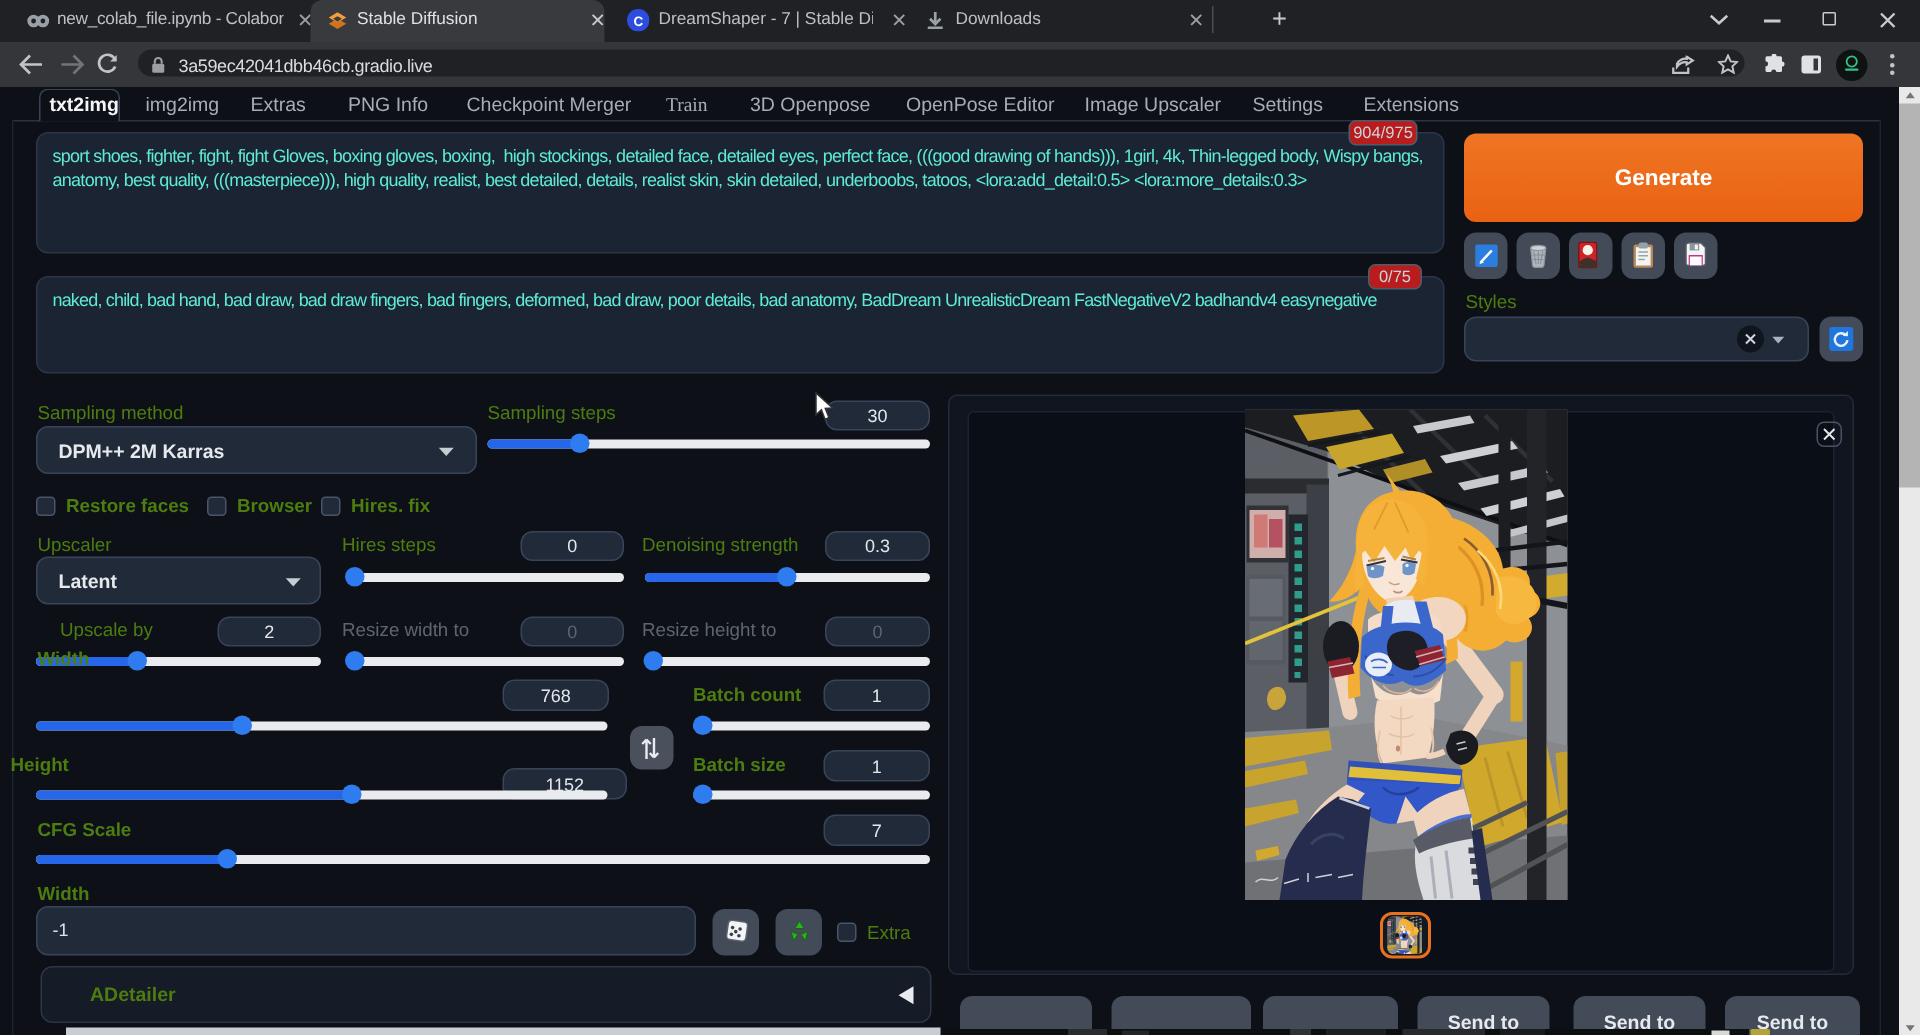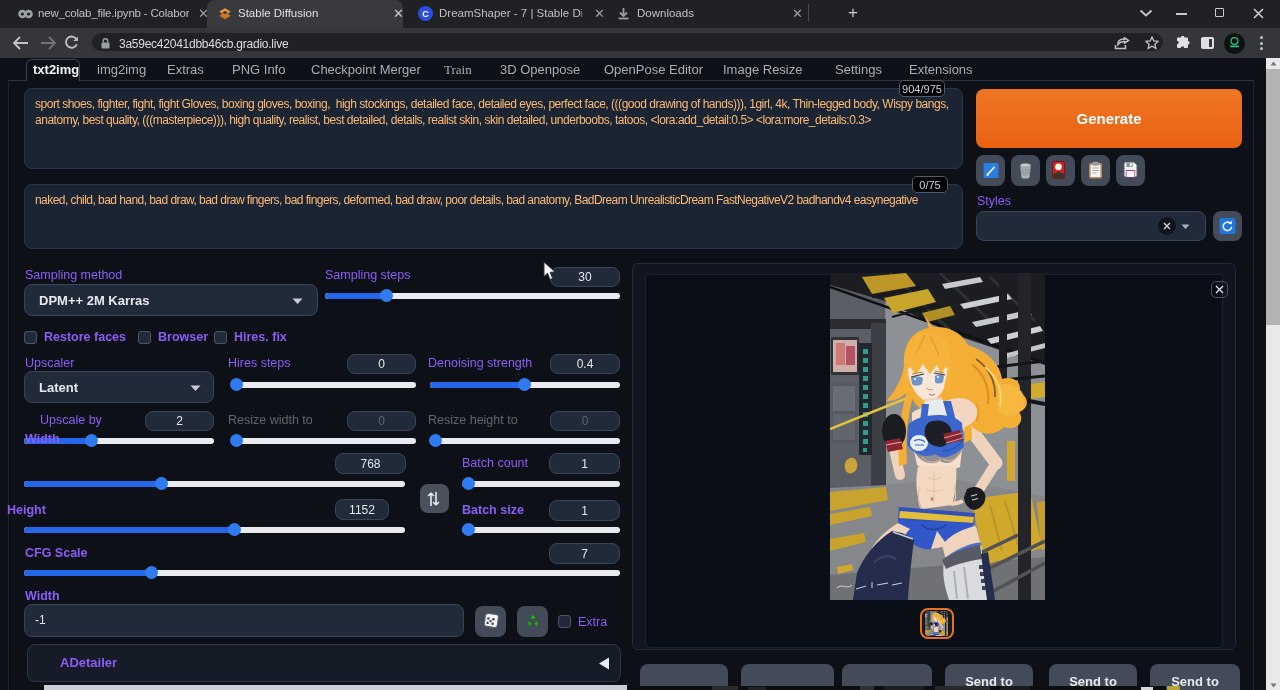--- a/index.html
+++ b/index.html
@@ -8,23 +8,23 @@
   
   #tabstrip { position:absolute; left:0; top:0; width:1280px; height:28px; background:#202124; }
   .tab { position:absolute; top:0; height:28px; display:flex; align-items:center; color:#bdc1c6; font-size:11.5px; }
   .tab.active { background:#383a3e; border-radius:8px 8px 0 0; color:#dee1e6; }
   .tabx { color:#9aa0a6; font-size:13px; margin-left:8px; }
   #toolbar { position:absolute; left:0; top:28px; width:1280px; height:30px; background:#35363a; }
   #urlpill { position:absolute; left:92px; top:33px; width:1071px; height:18px; background:#202124; border-radius:9px; color:#dadce0; font-size:12.5px; line-height:18px; }
   
   #page { position:absolute; left:0; top:58px; width:1266px; height:632px; background:#0d1117; }
   .navtab { position:absolute; top:0; font-size:13px; color:#a7adb6; }
-  .txtarea { position:absolute; background:#1b2433; border:1px solid #2c3646; border-radius:8px; color:#fdba74; font-size:12px; line-height:15.6px; padding:8px 10px; }
-  .counter { position:absolute; background:#000000; border:1px solid #505b6b; border-radius:5px; color:#ccd3dd; font-size:11px; text-align:center; }
-  .lbl { position:absolute; color:#8b5cf6; font-size:12.5px; }
+  .txtarea { position:absolute; background:#1b2433; border:1px solid #2c3646; border-radius:8px; color:#5eead4; font-size:12px; line-height:15.6px; padding:8px 10px; }
+  .counter { position:absolute; background:#b91c1c; border:1px solid #505b6b; border-radius:5px; color:#ccd3dd; font-size:11px; text-align:center; }
+  .lbl { position:absolute; color:#4d7c0f; font-size:12.5px; }
   .lbl.dim { color:#5d6572; }
   .numin { position:absolute; background:#212a38; border:1px solid #39445a; border-radius:8px; color:#e3e7ed; font-size:12px; text-align:center; }
   .numin.dim { color:#5d6572; }
   .drop { position:absolute; background:#212a38; border:1px solid #39445a; border-radius:8px; color:#e6e9ee; font-size:13px; font-weight:bold; }
   .track { position:absolute; height:6px; border-radius:3px; background:#e9ebee; }
   .fill { position:absolute; height:6px; border-radius:3px; background:#2567e8; }
   .thumb { position:absolute; width:13px; height:13px; border-radius:50%; background:#2e7cf0; }
   .cb { position:absolute; width:13px; height:13px; background:#212a38; border:1px solid #4a5568; border-radius:3px; }
   .btn-sm { position:absolute; width:29px; height:31px; background:#434b59; border-radius:8px; }
   .sendbtn { position:absolute; height:40px; background:#434b59; border-radius:8px; color:#e6e9ee; font-size:13px; font-weight:bold; text-align:center; padding-top:10px; }
@@ -139,21 +139,21 @@
 <div class="abs" style="left:9px;top:80px;width:1244px;height:1px;background:#2a3342;"></div>
 <div class="abs" style="left:26px;top:59px;width:54px;height:22px;border:1px solid #3a4456;border-bottom:none;border-radius:6px 6px 0 0;background:#0d1117;"></div>
 <span class="abs" style="left:33px;top:62px;font-size:13px;font-weight:bold;color:#f3f5f7;">txt2img</span>
 <span class="navtab" style="left:97px;top:62px;">img2img</span>
 <span class="navtab" style="left:167px;top:62px;">Extras</span>
 <span class="navtab" style="left:232px;top:62px;">PNG Info</span>
 <span class="navtab" style="left:311px;top:62px;">Checkpoint Merger</span>
 <span class="navtab" style="left:444px;top:62px;font-family:Liberation Serif, serif;">Train</span>
 <span class="navtab" style="left:500px;top:62px;">3D Openpose</span>
 <span class="navtab" style="left:604px;top:62px;">OpenPose Editor</span>
-<span class="navtab" style="left:723px;top:62px;">Image Resize</span>
+<span class="navtab" style="left:723px;top:62px;">Image Upscaler</span>
 <span class="navtab" style="left:835px;top:62px;">Settings</span>
 <span class="navtab" style="left:909px;top:62px;">Extensions</span>
 
 <div class="txtarea" style="left:24px;top:88px;width:939px;height:81px;white-space:nowrap;overflow:hidden;letter-spacing:-0.48px;">
 <div>sport shoes, fighter, fight, fight Gloves, boxing gloves, boxing,&nbsp; high stockings, detailed face, detailed eyes, perfect face, (((good drawing of hands))), 1girl, 4k, Thin-legged body, Wispy bangs,</div>
 <div>anatomy, best quality, (((masterpiece))), high quality, realist, best detailed, details, realist skin, skin detailed, underboobs, tatoos, &lt;lora:add_detail:0.5&gt; &lt;lora:more_details:0.3&gt;</div>
 </div>
 <div class="counter" style="left:899px;top:80px;width:46px;height:17px;line-height:16px;">904/975</div>
 <div class="txtarea" style="left:24px;top:184px;width:939px;height:65px;white-space:nowrap;overflow:hidden;letter-spacing:-0.55px;">naked, child, bad hand, bad draw, bad draw fingers, bad fingers, deformed, bad draw, poor details, bad anatomy, BadDream UnrealisticDream FastNegativeV2 badhandv4 easynegative</div>
 <div class="counter" style="left:912px;top:176px;width:36px;height:17px;line-height:16px;">0/75</div>
@@ -228,21 +228,21 @@
 <span class="lbl" style="left:44px;top:330px;font-weight:bold;">Restore faces</span>
 <div class="cb" style="left:138px;top:331px;"></div>
 <span class="lbl" style="left:158px;top:330px;font-weight:bold;">Browser</span>
 <div class="cb" style="left:214px;top:331px;"></div>
 <span class="lbl" style="left:234px;top:330px;font-weight:bold;">Hires. fix</span>
 
 <span class="lbl" style="left:25px;top:356px;">Upscaler</span>
 <span class="lbl" style="left:228px;top:356px;">Hires steps</span>
 <div class="numin" style="left:347px;top:354px;width:69px;height:20px;line-height:19px;">0</div>
 <span class="lbl" style="left:428px;top:356px;">Denoising strength</span>
-<div class="numin" style="left:550px;top:354px;width:70px;height:20px;line-height:19px;">0.4</div>
+<div class="numin" style="left:550px;top:354px;width:70px;height:20px;line-height:19px;">0.3</div>
 <div class="drop" style="left:24px;top:371px;width:190px;height:32px;">
     <span style="position:absolute;left:14px;top:8px;">Latent</span>
     <svg style="position:absolute;right:12px;top:13px;" width="11" height="7" viewBox="0 0 11 7">
       <path d="M0.5 0.5 L5.5 6 L10.5 0.5 Z" fill="#c7ccd4"></path>
     </svg>
   </div>
 <div class="track" style="left:231px;top:382px;width:185px;"></div>
 <div class="fill" style="left:231px;top:382px;width:8px;"></div>
 <div class="thumb" style="left:230px;top:378px;"></div>
 <div class="track" style="left:430px;top:382px;width:190px;"></div>
@@ -260,38 +260,38 @@
 <div class="thumb" style="left:85px;top:434px;"></div>
 <div class="track" style="left:231px;top:438px;width:185px;"></div>
 <div class="fill" style="left:231px;top:438px;width:8px;"></div>
 <div class="thumb" style="left:230px;top:434px;"></div>
 <div class="track" style="left:430px;top:438px;width:190px;"></div>
 <div class="fill" style="left:430px;top:438px;width:8px;"></div>
 <div class="thumb" style="left:429px;top:434px;"></div>
 
 <span class="lbl" style="left:25px;top:432px;font-weight:bold;">Width</span>
 <div class="numin" style="left:335px;top:453px;width:71px;height:21px;line-height:20px;">768</div>
-<span class="lbl" style="left:462px;top:456px;font-weight:normal;">Batch count</span>
+<span class="lbl" style="left:462px;top:456px;font-weight:bold;">Batch count</span>
 <div class="numin" style="left:549px;top:453px;width:71px;height:21px;line-height:20px;">1</div>
 <div class="track" style="left:24px;top:481px;width:381px;"></div>
 <div class="fill" style="left:24px;top:481px;width:138px;"></div>
 <div class="thumb" style="left:155px;top:477px;"></div>
 <div class="track" style="left:462px;top:481px;width:158px;"></div>
 <div class="fill" style="left:462px;top:481px;width:7px;"></div>
 <div class="thumb" style="left:462px;top:477px;"></div>
 <div class="abs" style="left:420px;top:484px;width:29px;height:29px;border-radius:8px;background:#4a515d;"></div>
 <svg class="abs" style="left:427px;top:491px;" width="13" height="16" viewBox="0 0 13 16">
     <g stroke="#e8ebef" stroke-width="1.6" fill="none">
       <path d="M4 15 V2 M4 2 L1.2 5 M4 2 L6.8 5"></path>
       <path d="M9 1 V14 M9 14 L6.2 11 M9 14 L11.8 11"></path>
     </g>
   </svg>
 
 <span class="lbl" style="left:7px;top:503px;font-weight:bold;">Height</span>
-<div class="numin" style="left:335px;top:499px;width:54px;height:21px;line-height:20px;">1152</div>
+<div class="numin" style="left:335px;top:512px;width:83px;height:21px;line-height:20px;">1152</div>
 <span class="lbl" style="left:462px;top:503px;font-weight:bold;">Batch size</span>
 <div class="numin" style="left:549px;top:500px;width:71px;height:21px;line-height:20px;">1</div>
 <div class="track" style="left:24px;top:527px;width:381px;"></div>
 <div class="fill" style="left:24px;top:527px;width:211px;"></div>
 <div class="thumb" style="left:228px;top:523px;"></div>
 <div class="track" style="left:462px;top:527px;width:158px;"></div>
 <div class="fill" style="left:462px;top:527px;width:7px;"></div>
 <div class="thumb" style="left:462px;top:523px;"></div>
 
 <span class="lbl" style="left:25px;top:546px;font-weight:bold;">CFG Scale</span>

